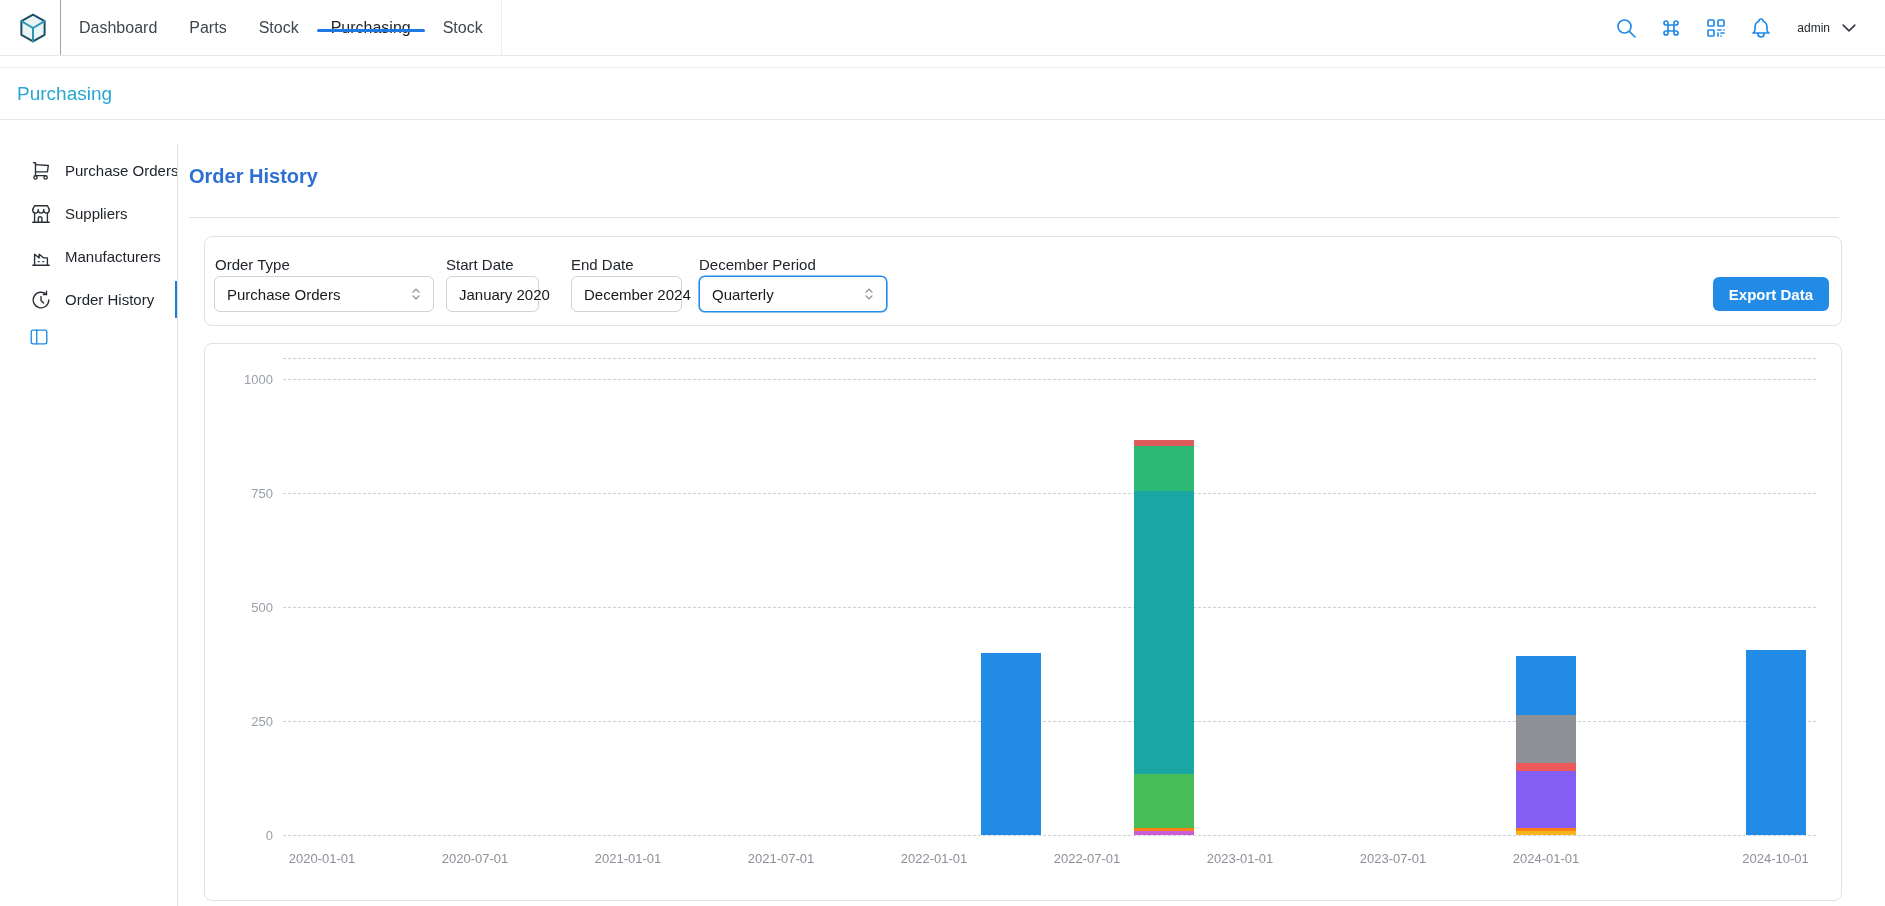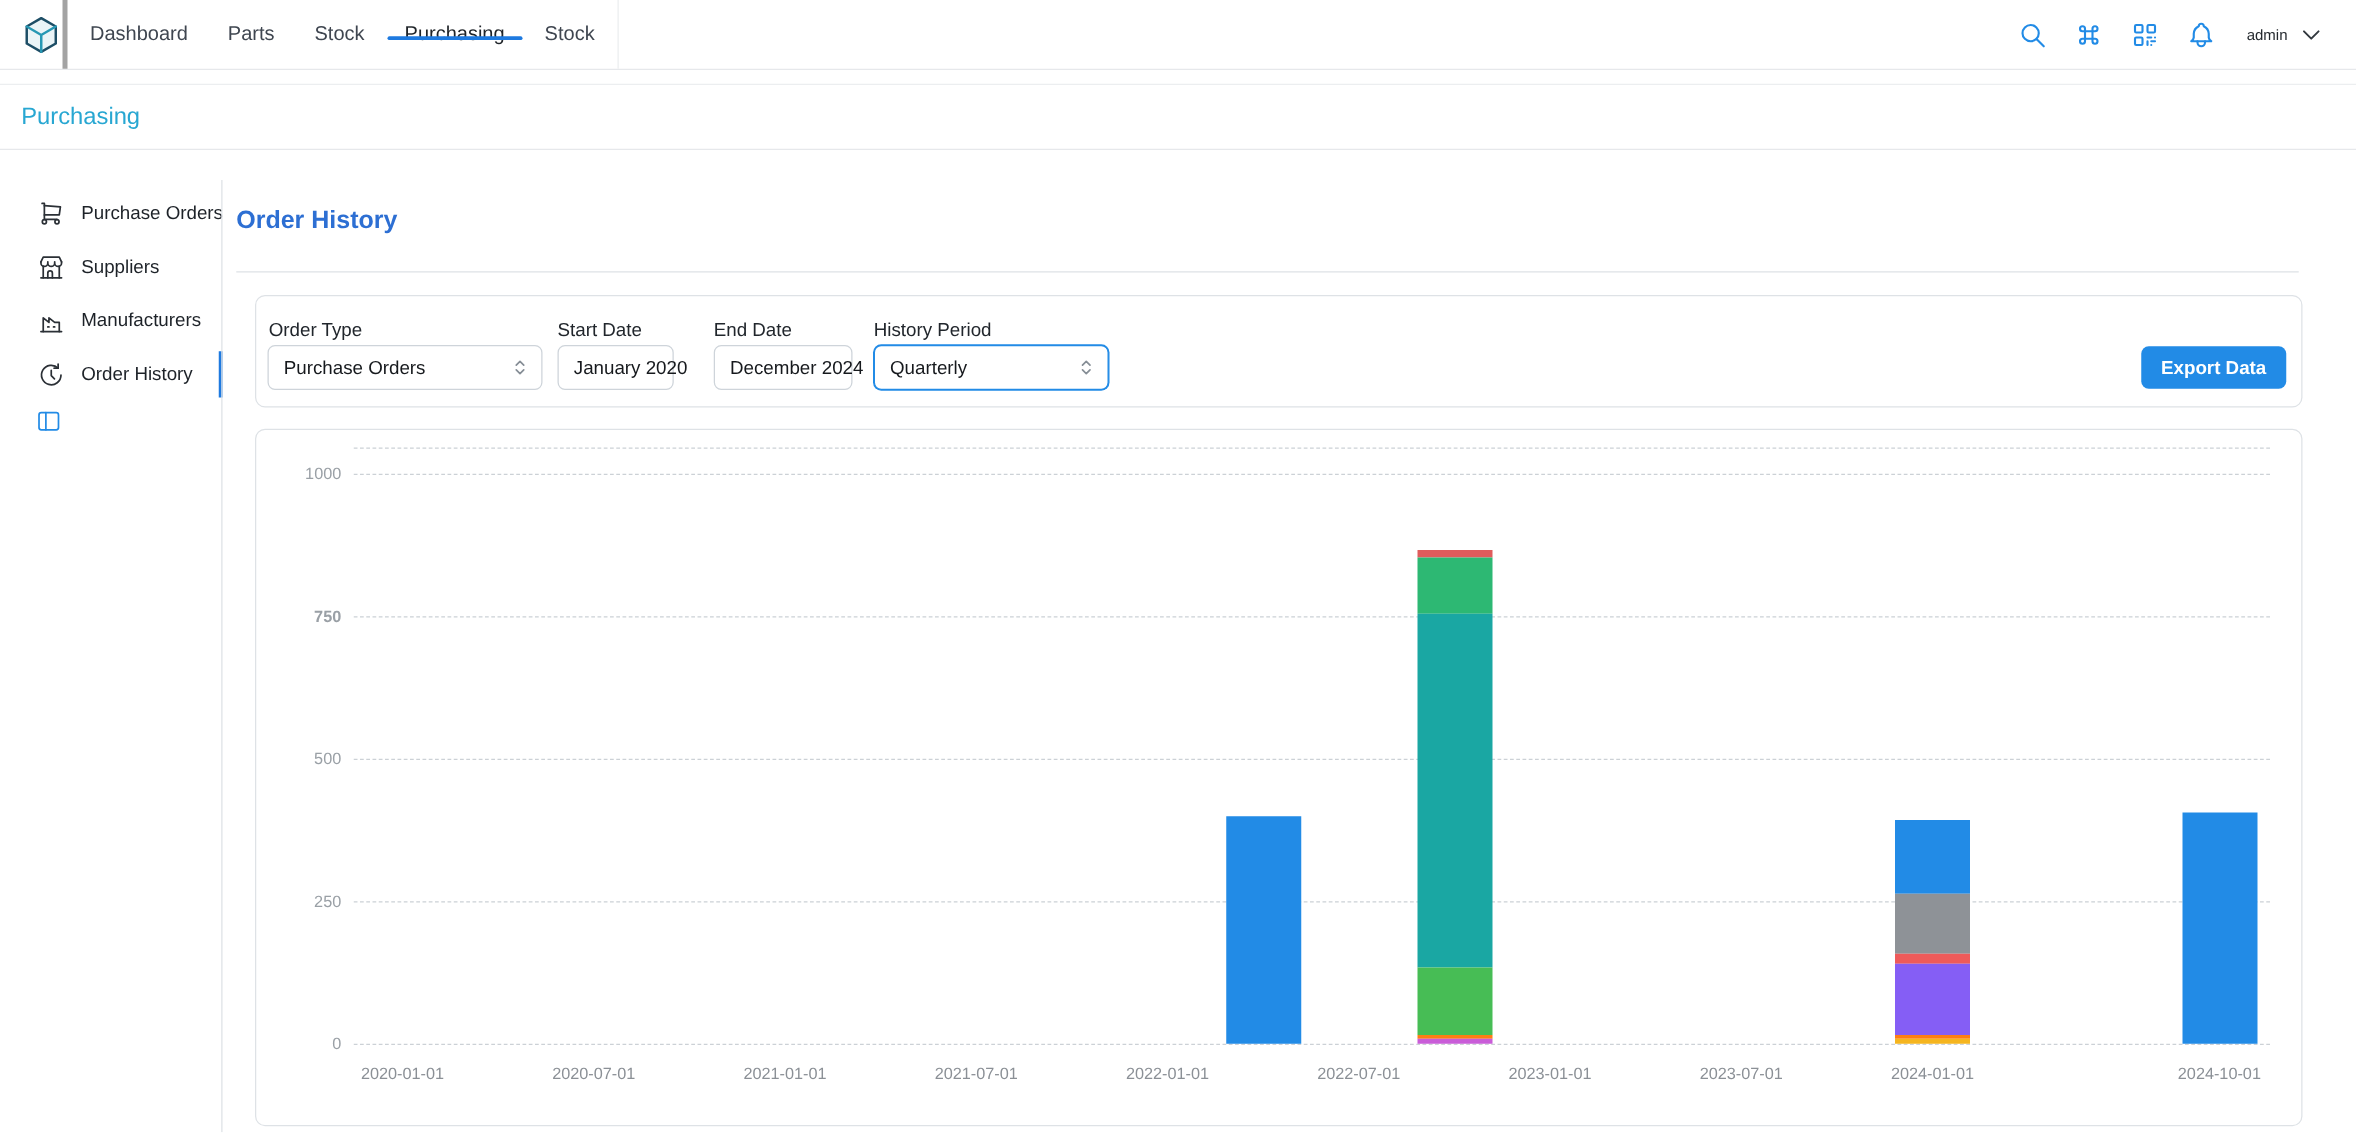--- a/index.html
+++ b/index.html
@@ -4,21 +4,21 @@
 <style>
   * { box-sizing: border-box; margin: 0; padding: 0; }
   html,body { background:#ffffff; }
   body { font-family: "Liberation Sans", sans-serif; }
   .app { position:relative; width:1885px; height:906px; background:#fff; overflow:hidden; }
 
   
   .navbar { position:absolute; top:0; left:0; right:0; height:56px; display:flex; align-items:center;
             padding:0 26px 0 16px; border-bottom:1px solid #e6e8eb; background:#fff; }
   .logo { width:34px; height:34px; display:flex; align-items:center; justify-content:center; cursor:pointer; flex:none; }
-  .nav-tabs { display:flex; height:100%; border-left:4px solid #a3a3a3; border-right:1px solid #eceef0; padding:16px 2px; }
+  .nav-tabs { display:flex; height:100%; margin-left:10px; border-left:1px solid #a3a3a3; border-right:1px solid #eceef0; padding:16px 2px; }
   .nav-tab { position:relative; display:flex; align-items:center; height:100%; padding:0 16px; font-size:16px; color:#3f4650; cursor:pointer; white-space:nowrap; }
   .nav-tab.active { color:#1f2429; }
   .nav-tab.active::after { content:""; position:absolute; left:2px; right:2px; bottom:7px; height:3px; background:#1e7ae0; border-radius:2px; }
   .nav-actions { margin-left:auto; display:flex; align-items:center; gap:19px; }
   .nav-icon { width:26px; height:26px; color:#228be6; cursor:pointer; display:flex; align-items:center; justify-content:center; }
   .nav-icon svg { width:24px; height:24px; }
   .user-menu { display:flex; align-items:center; gap:9px; margin-left:4px; cursor:pointer; }
   .user-name { font-size:12px; color:#24292e; }
   .chev { width:20px; height:20px; color:#343a40; display:flex; }
 
@@ -193,21 +193,21 @@
     <div class="filter-label" style="left:241px">Start Date</div>
     <div class="control" style="left:241px;width:93px">
       <span>January 2020</span>
     </div>
 
     <div class="filter-label" style="left:366px">End Date</div>
     <div class="control" style="left:366px;width:111px">
       <span>December 2024</span>
     </div>
 
-    <div class="filter-label" style="left:494px">History Period</div>
+    <div class="filter-label" style="left:494px">December Period</div>
     <div class="control select focused" style="left:494px;width:188px">
       <span>Quarterly</span>
       <svg class="selector-icon" viewBox="0 0 24 24" fill="none" stroke="currentColor" stroke-width="1.8" stroke-linecap="round" stroke-linejoin="round">
         <path d="M8 9.5L12 5.5l4 4"></path>
           <path d="M8 14.5l4 4 4-4"></path>
       </svg>
     </div>
 
     <button class="export-btn">Export Data</button>
   </section>
@@ -215,21 +215,21 @@
   <section class="chart-card">
     <div class="chart-area" id="chart-area">
         <div class="grid-line" style="left: 78px; width: 1533px; top: 14px;"></div>
         <div class="grid-line" style="left: 78px; width: 1533px; top: 491px;"></div>
         <div class="y-label" style="left: 26px; width: 42px; top: 491px;">0</div>
         <div class="grid-line" style="left: 78px; width: 1533px; top: 377px;"></div>
         <div class="y-label" style="left: 26px; width: 42px; top: 377px;">250</div>
         <div class="grid-line" style="left: 78px; width: 1533px; top: 263px;"></div>
         <div class="y-label" style="left: 26px; width: 42px; top: 263px;">500</div>
         <div class="grid-line" style="left: 78px; width: 1533px; top: 149px;"></div>
-        <div class="y-label" style="left: 26px; width: 42px; top: 149px; font-weight: bold;">750</div>
+        <div class="y-label" style="left: 26px; width: 42px; top: 149px;">750</div>
         <div class="grid-line" style="left: 78px; width: 1533px; top: 35px;"></div>
         <div class="y-label" style="left: 26px; width: 42px; top: 35px;">1000</div>
         <div class="x-label" style="left: 117px; top: 507px;">2020-01-01</div>
         <div class="x-label" style="left: 270px; top: 507px;">2020-07-01</div>
         <div class="x-label" style="left: 423px; top: 507px;">2021-01-01</div>
         <div class="x-label" style="left: 576px; top: 507px;">2021-07-01</div>
         <div class="x-label" style="left: 729px; top: 507px;">2022-01-01</div>
         <div class="x-label" style="left: 882px; top: 507px;">2022-07-01</div>
         <div class="x-label" style="left: 1035px; top: 507px;">2023-01-01</div>
         <div class="x-label" style="left: 1188px; top: 507px;">2023-07-01</div>

